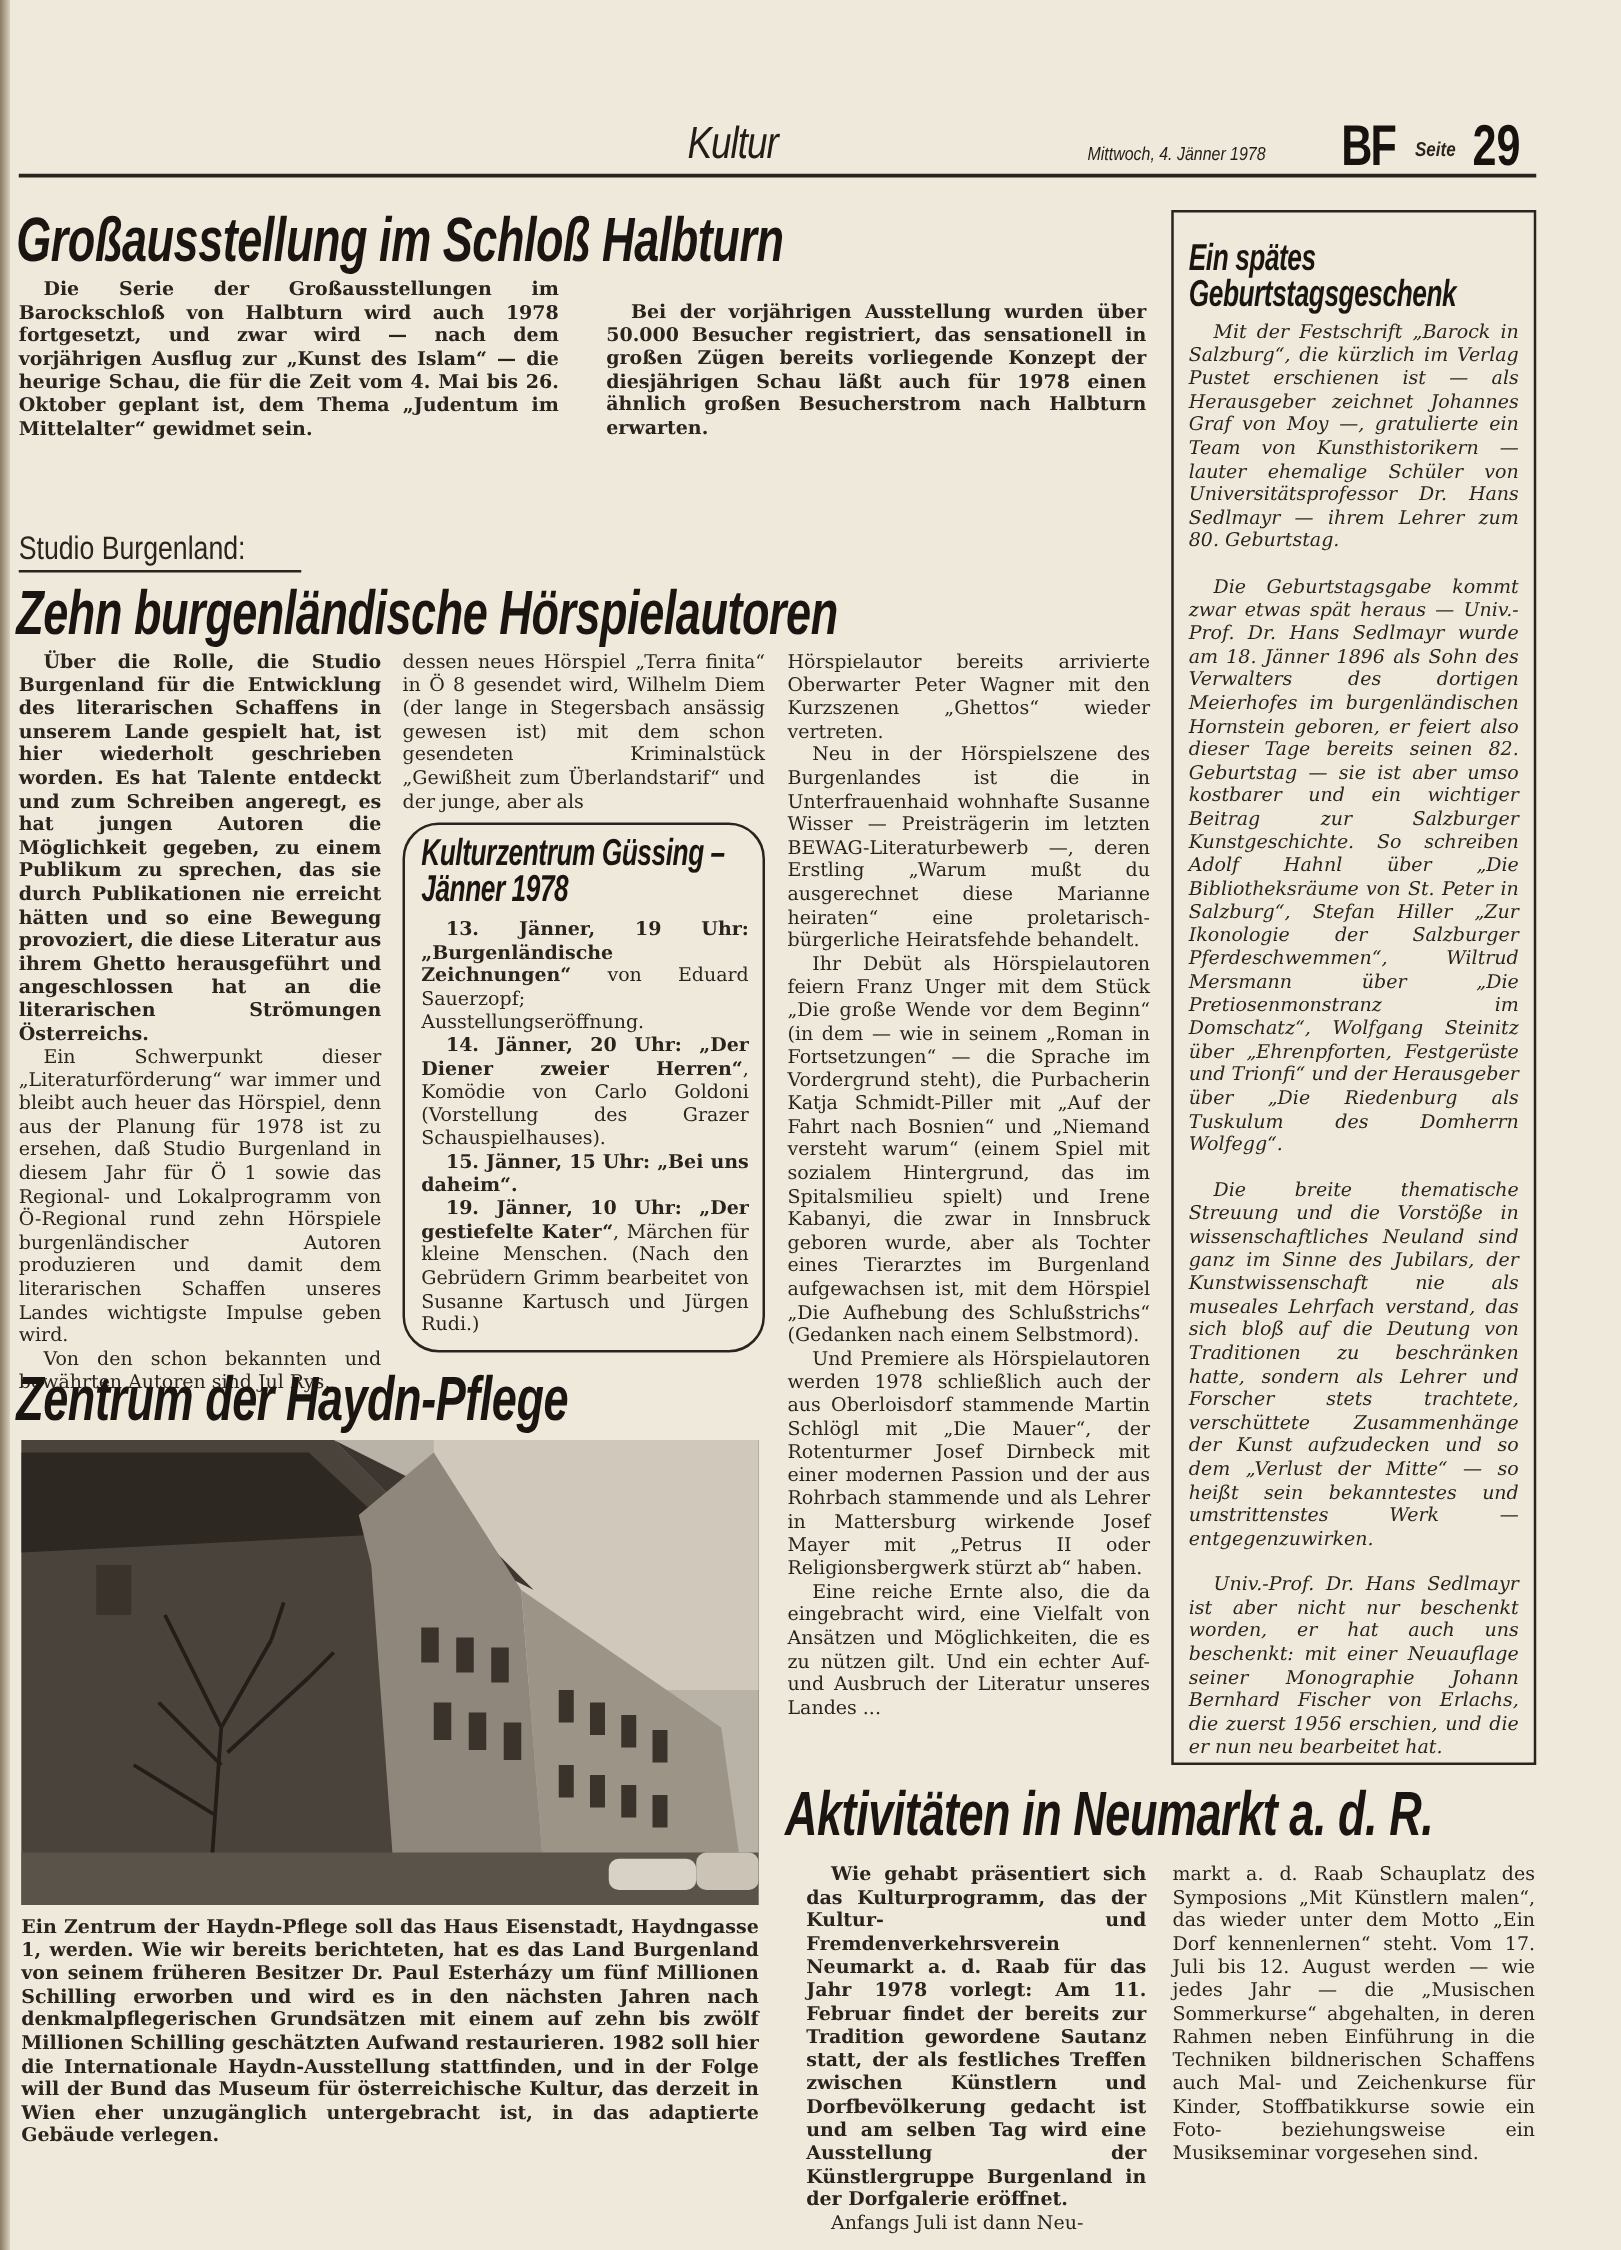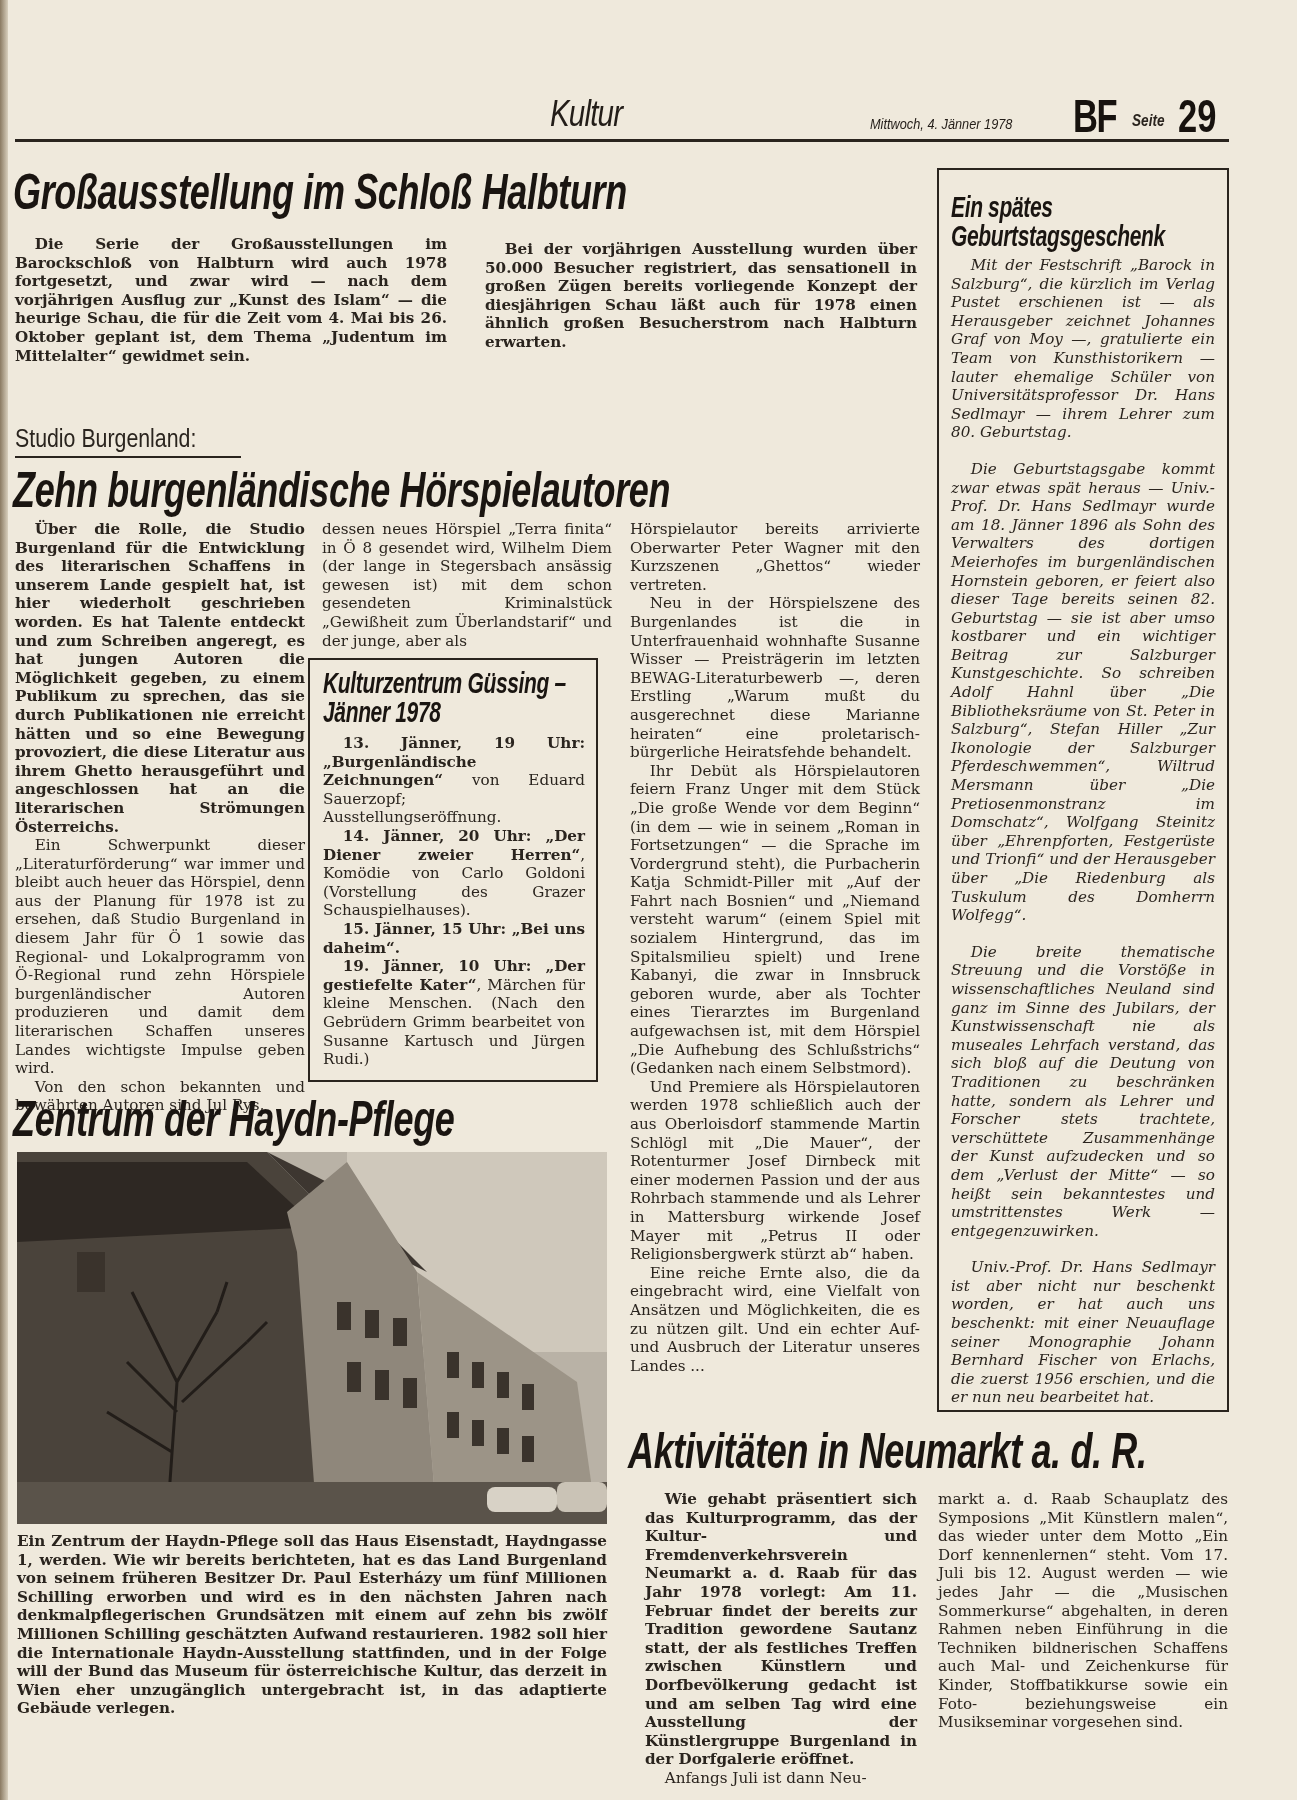--- a/index.html
+++ b/index.html
@@ -62,41 +62,41 @@
 <div class="page-edge"></div>
 
 <div class="abs hdr-section">Kultur</div>
 <div class="abs hdr-date">Mittwoch, 4. Jänner 1978</div>
 <div class="abs hdr-logo">BF</div>
 <div class="abs hdr-seite">Seite</div>
 <div class="abs hdr-page">29</div>
 <div class="abs hdr-rule"></div>
 
 <div class="headline h-big" style="left:13px; top:163px;">Großausstellung im Schloß Halbturn</div>
-<div class="col bold" style="left:15px; top:222px; width:432px;margin-top:13px;">
+<div class="col bold" style="left:15px; top:222px; width:432px;">
   <p>Die Serie der Großausstellungen im Barockschloß von Halbturn wird auch 1978 fortgesetzt, und zwar wird — nach dem vorjährigen Ausflug zur „Kunst des Islam“ — die heurige Schau, die für die Zeit vom 4. Mai bis 26. Oktober geplant ist, dem Thema „Judentum im Mittelalter“ gewidmet sein.</p>
 </div>
 <div class="col bold" style="left:485px; top:222px; width:432px;">
   <p class="gap">Bei der vorjährigen Ausstellung wurden über 50.000 Besucher registriert, das sensationell in großen Zügen bereits vorliegende Konzept der diesjährigen Schau läßt auch für 1978 einen ähnlich großen Besucherstrom nach Halbturn erwarten.</p>
 </div>
 
 <div class="abs kicker">Studio Burgenland:</div>
 <div class="abs kicker-rule"></div>
 <div class="headline h-big" style="left:13px; top:461px;">Zehn burgenländische Hörspielautoren</div>
 
 <div class="col" style="left:15px; top:520px; width:290px;">
   <p class="bold">Über die Rolle, die Studio Burgenland für die Entwicklung des literarischen Schaffens in unserem Lande gespielt hat, ist hier wiederholt geschrieben worden. Es hat Talente entdeckt und zum Schreiben angeregt, es hat jungen Autoren die Möglichkeit gegeben, zu einem Publikum zu sprechen, das sie durch Publikationen nie erreicht hätten und so eine Bewegung provoziert, die diese Literatur aus ihrem Ghetto herausgeführt und angeschlossen hat an die literarischen Strömungen Österreichs.</p>
   <p>Ein Schwerpunkt dieser „Literaturförderung“ war immer und bleibt auch heuer das Hörspiel, denn aus der Planung für 1978 ist zu ersehen, daß Studio Burgenland in diesem Jahr für Ö 1 sowie das Regional- und Lokalprogramm von Ö-Regional rund zehn Hörspiele burgenländischer Autoren produzieren und damit dem literarischen Schaffen unseres Landes wichtigste Impulse geben wird.</p>
   <p>Von den schon bekannten und bewährten Autoren sind Jul Rys,</p>
 </div>
 <div class="col" style="left:322px; top:520px; width:290px;">
   <p class="noindent">dessen neues Hörspiel „Terra finita“ in Ö 8 gesendet wird, Wilhelm Diem (der lange in Stegersbach ansässig gewesen ist) mit dem schon gesendeten Kriminalstück „Gewißheit zum Überlandstarif“ und der junge, aber als</p>
 </div>
 
-<div class="box" style="left:308px; top:658px; width:286px; height:420px;">
+<div class="box" style="left:322px; top:658px; width:286px; height:420px;border-radius:29px;">
   <div class="headline h-box" style="left:13px; top:8px; width:390px;">Kulturzentrum Güssing – Jänner 1978</div>
   <div class="col" style="left:13px; top:74px; width:262px;">
     <p><span class="bold">13. Jänner, 19 Uhr: „Burgenländische Zeichnungen“</span><span> von Eduard Sauerzopf; Ausstellungseröffnung.</span></p>
     <p><span class="bold">14. Jänner, 20 Uhr: „Der Diener zweier Herren“</span><span>, Komödie von Carlo Goldoni (Vorstellung des Grazer Schauspielhauses).</span></p>
     <p><span class="bold">15. Jänner, 15 Uhr: „Bei uns daheim“.</span><span></span></p>
     <p><span class="bold">19. Jänner, 10 Uhr: „Der gestiefelte Kater“</span><span>, Märchen für kleine Menschen. (Nach den Gebrüdern Grimm bearbeitet von Susanne Kartusch und Jürgen Rudi.)</span></p>
   </div>
 </div>
 
 <div class="col" style="left:630px; top:520px; width:290px;">

